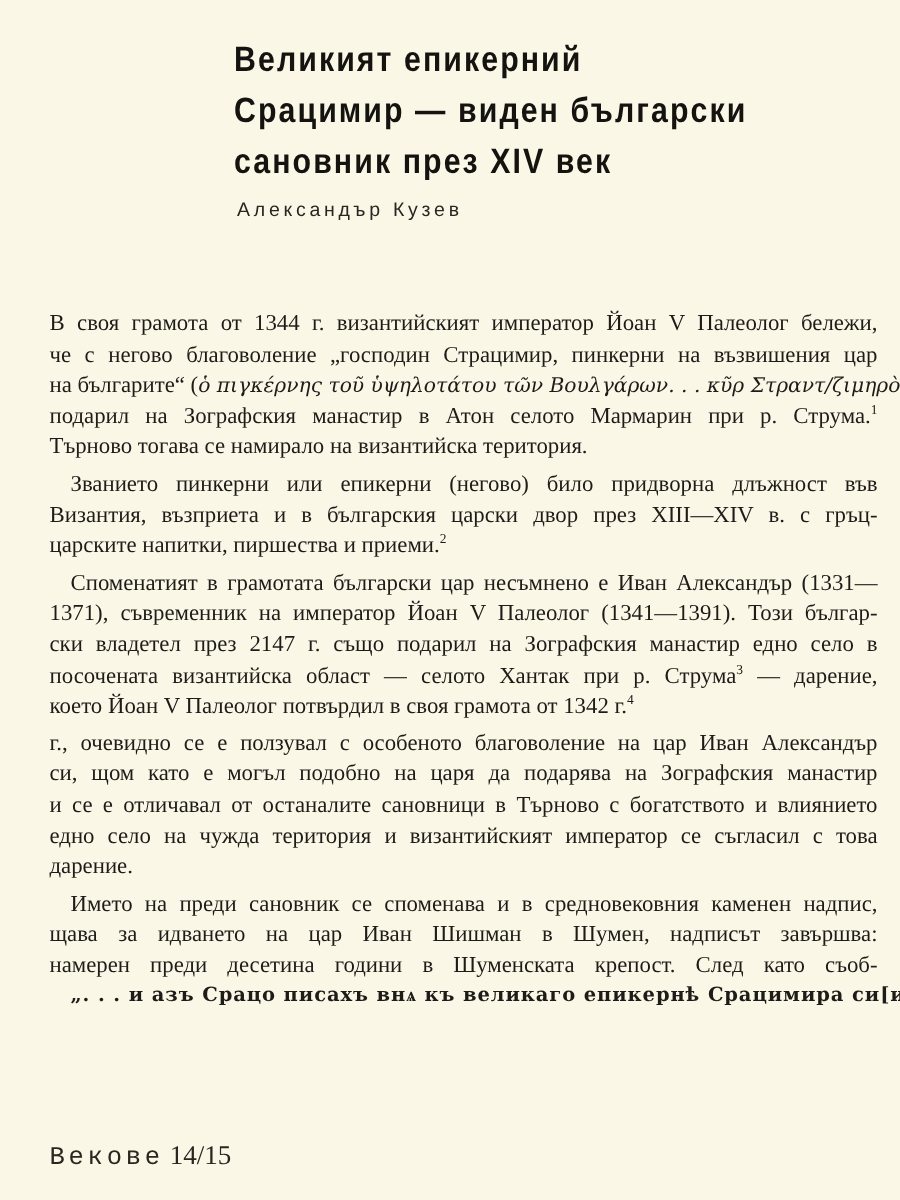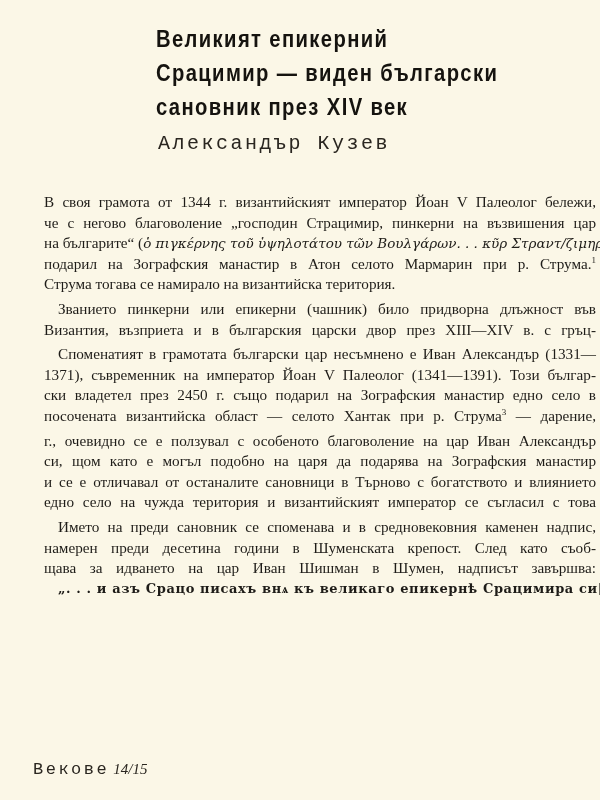--- a/index.html
+++ b/index.html
@@ -13,94 +13,97 @@
   .title {
     position: absolute; left: 156px; top: 22px; width: 420px;
     font-family: "Liberation Sans", "DejaVu Sans", sans-serif;
     font-weight: bold; font-size: 23.5px; line-height: 34px;
     letter-spacing: 1.6px; color: #15130f;
     transform: scaleX(0.86); transform-origin: left top;
   }
   .title div { white-space: nowrap; }
   .author {
     position: absolute; left: 158px; top: 132px;
-    font-family: Liberation Mono, monospace;
-    font-size: 20px; letter-spacing: 2.5px; color: #2a2620;
+    font-family: Liberation Sans, sans-serif;
+    font-size: 13px; letter-spacing: 2.5px; color: #2a2620;
     white-space: nowrap;
   }
   .body {
-    position: absolute; left: 33px; top: 192px; width: 552px;
-    font-size: 15.2px; line-height: 20.6px; color: #1e1c18; margin-left: 11px;
+    position: absolute; left: 33px; top: 206px; width: 552px;
+    font-size: 15.2px; line-height: 20.6px; color: #1e1c18;
   }
   .line { white-space: nowrap; text-align: justify; text-align-last: justify; display: block; height: 20.6px; }
   .line.last { text-align-last: left; }
   .line.indent { padding-left: 14px; }
   .greek { font-style: italic; font-family: "DejaVu Serif", serif; font-size: 13.5px; }
   sup { font-size: 9px; line-height: 0; vertical-align: 6px; }
   .para-gap { height: 4px; }
   .quote {
     display: block; height: 22px; white-space: nowrap;
     padding-left: 14px; font-family: "DejaVu Serif", serif;
     font-weight: bold; font-size: 13px; letter-spacing: 0.6px;
   }
   .footer {
     position: absolute; left: 33px; top: 760px;
     font-family: "Liberation Mono", "DejaVu Sans Mono", monospace;
     font-size: 17px; color: #2a2620; white-space: nowrap;
   }
   .footer .j { letter-spacing: 2.5px; }
-  .footer .n { font-family: "Liberation Serif", serif; font-size: 15px; margin-left: 4px; font-style: italic; }
+  .footer .n { font-family: "Liberation Serif", serif; font-size: 18px; margin-left: 4px; }
 </style>
 </head>
 <body>
 
 <div class="title">
   <div>Великият епикерний</div>
   <div>Срацимир — виден български</div>
   <div>сановник през XIV век</div>
 </div>
 
 <div class="author">Александър Кузев</div>
 
 <div class="body">
 
   <div>
     <span class="line">В своя грамота от 1344 г. византийският император Йоан V Палеолог бележи,</span>
     <span class="line">че с негово благоволение „господин Страцимир, пинкерни на възвишения цар</span>
     <span class="line"><span>на българите“ (</span><span class="greek">ὁ πιγκέρνης τοῦ ὑψηλοτάτου τῶν Βουλγάρων. . . κῦρ Στραντ/ζιμηρὸς</span></span>
     <span class="line"><span>подарил на Зографския манастир в Атон селото Мармарин при р. Струма.</span><sup>1</sup></span>
-    <span class="line last">Струма тогава се намирало на византийска територия.</span>
+    <span class="line last">Търново тогава се намирало на византийска територия.</span>
   </div>
   <div class="para-gap"></div>
 
   <div>
-    <span class="line indent">Званието пинкерни или епикерни (чашник) било придворна длъжност във</span>
+    <span class="line indent">Званието пинкерни или епикерни (негово) било придворна длъжност във</span>
     <span class="line">Византия, възприета и в българския царски двор през XIII—XIV в. с гръц-</span>
+    <span class="line last"><span>царските напитки, пиршества и приеми.</span><sup>2</sup></span>
   </div>
   <div class="para-gap"></div>
 
   <div>
     <span class="line indent">Споменатият в грамотата български цар несъмнено е Иван Александър (1331—</span>
     <span class="line">1371), съвременник на император Йоан V Палеолог (1341—1391). Този българ-</span>
-    <span class="line">ски владетел през 2450 г. също подарил на Зографския манастир едно село в</span>
+    <span class="line">ски владетел през 2147 г. също подарил на Зографския манастир едно село в</span>
     <span class="line"><span>посочената византийска област — селото Хантак при р. Струма</span><sup>3</sup> <span>— дарение,</span></span>
+    <span class="line last"><span>което Йоан V Палеолог потвърдил в своя грамота от 1342 г.</span><sup>4</sup></span>
   </div>
   <div class="para-gap"></div>
 
   <div>
     <span class="line">г., очевидно се е ползувал с особеното благоволение на цар Иван Александър</span>
     <span class="line">си, щом като е могъл подобно на царя да подарява на Зографския манастир</span>
     <span class="line">и се е отличавал от останалите сановници в Търново с богатството и влиянието</span>
     <span class="line">едно село на чужда територия и византийският император се съгласил с това</span>
+    <span class="line last">дарение.</span>
   </div>
   <div class="para-gap"></div>
 
   <div>
     <span class="line indent">Името на преди сановник се споменава и в средновековния каменен надпис,</span>
+    <span class="line">щава за идването на цар Иван Шишман в Шумен, надписът завършва:</span>
     <span class="line">намерен преди десетина години в Шуменската крепост. След като съоб-</span>
-    <span class="line">щава за идването на цар Иван Шишман в Шумен, надписът завършва:</span>
     <span class="quote"><span>„. . . и азъ Срацо писахъ внѧ къ великаго епикернѣ Срацимира си[и] слова.“</span></span>
   </div>
 </div>
 
 <div class="footer">
   <span class="j">Векове</span><span class="n">14/15</span>
 </div>
 
 </body></html>

